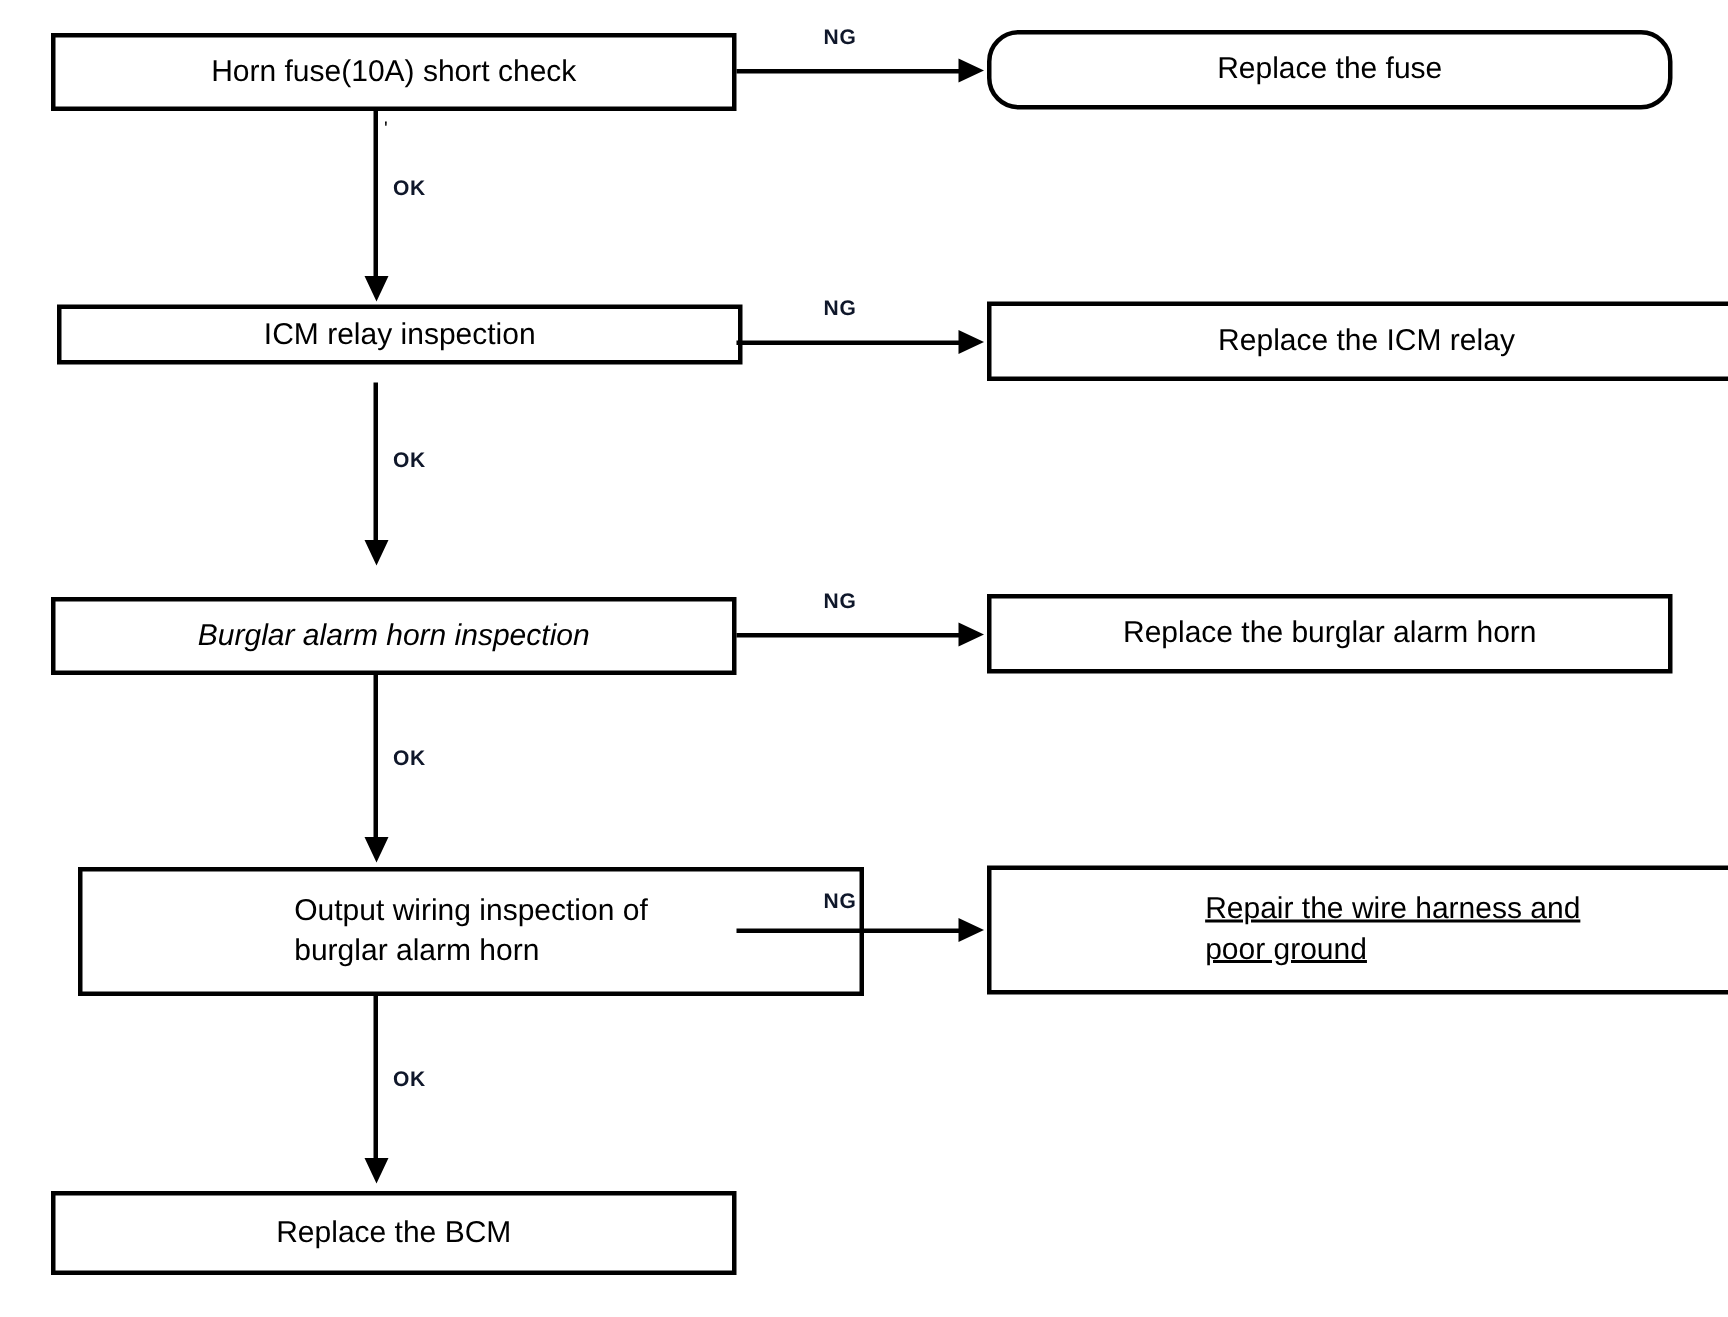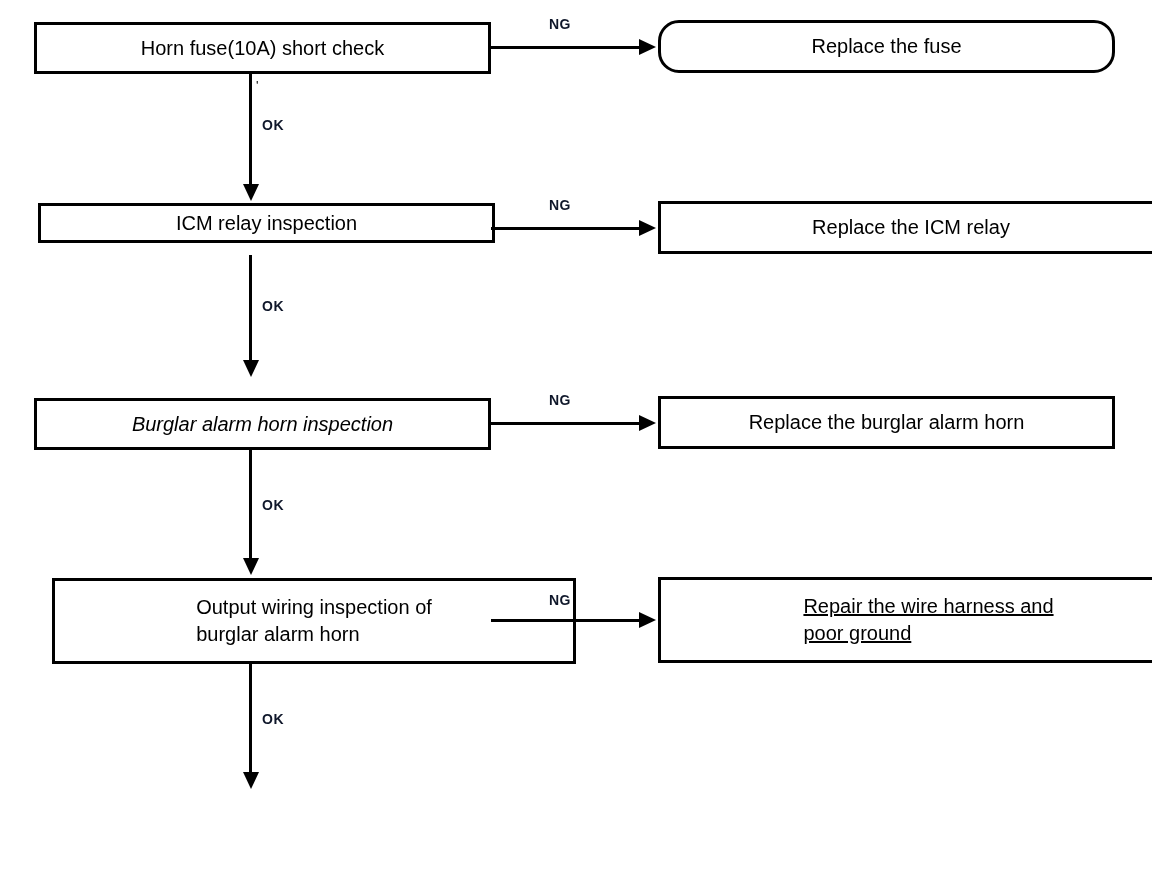--- a/index.html
+++ b/index.html
@@ -141,14 +141,17 @@
 
   <div class="node" style="left:658px; top:577px; width:541px; height:86px;text-decoration:underline;">
     <span class="node-text">Repair the wire harness and
 poor ground</span>
   </div>
 
   <div class="line-v" style="left:249px; top:664px; height:111px;"></div>
   <div class="arrow-down" style="left:243px; top:772px;"></div>
   <div class="edge-label" style="left:262px; top:711px;">OK</div>
 
+  <div class="node" style="left:34px; top:794px; width:457px; height:56px;">
+    <span class="node-text">Replace the BCM</span>
+  </div>
 
 </div>
 
 </body></html>

